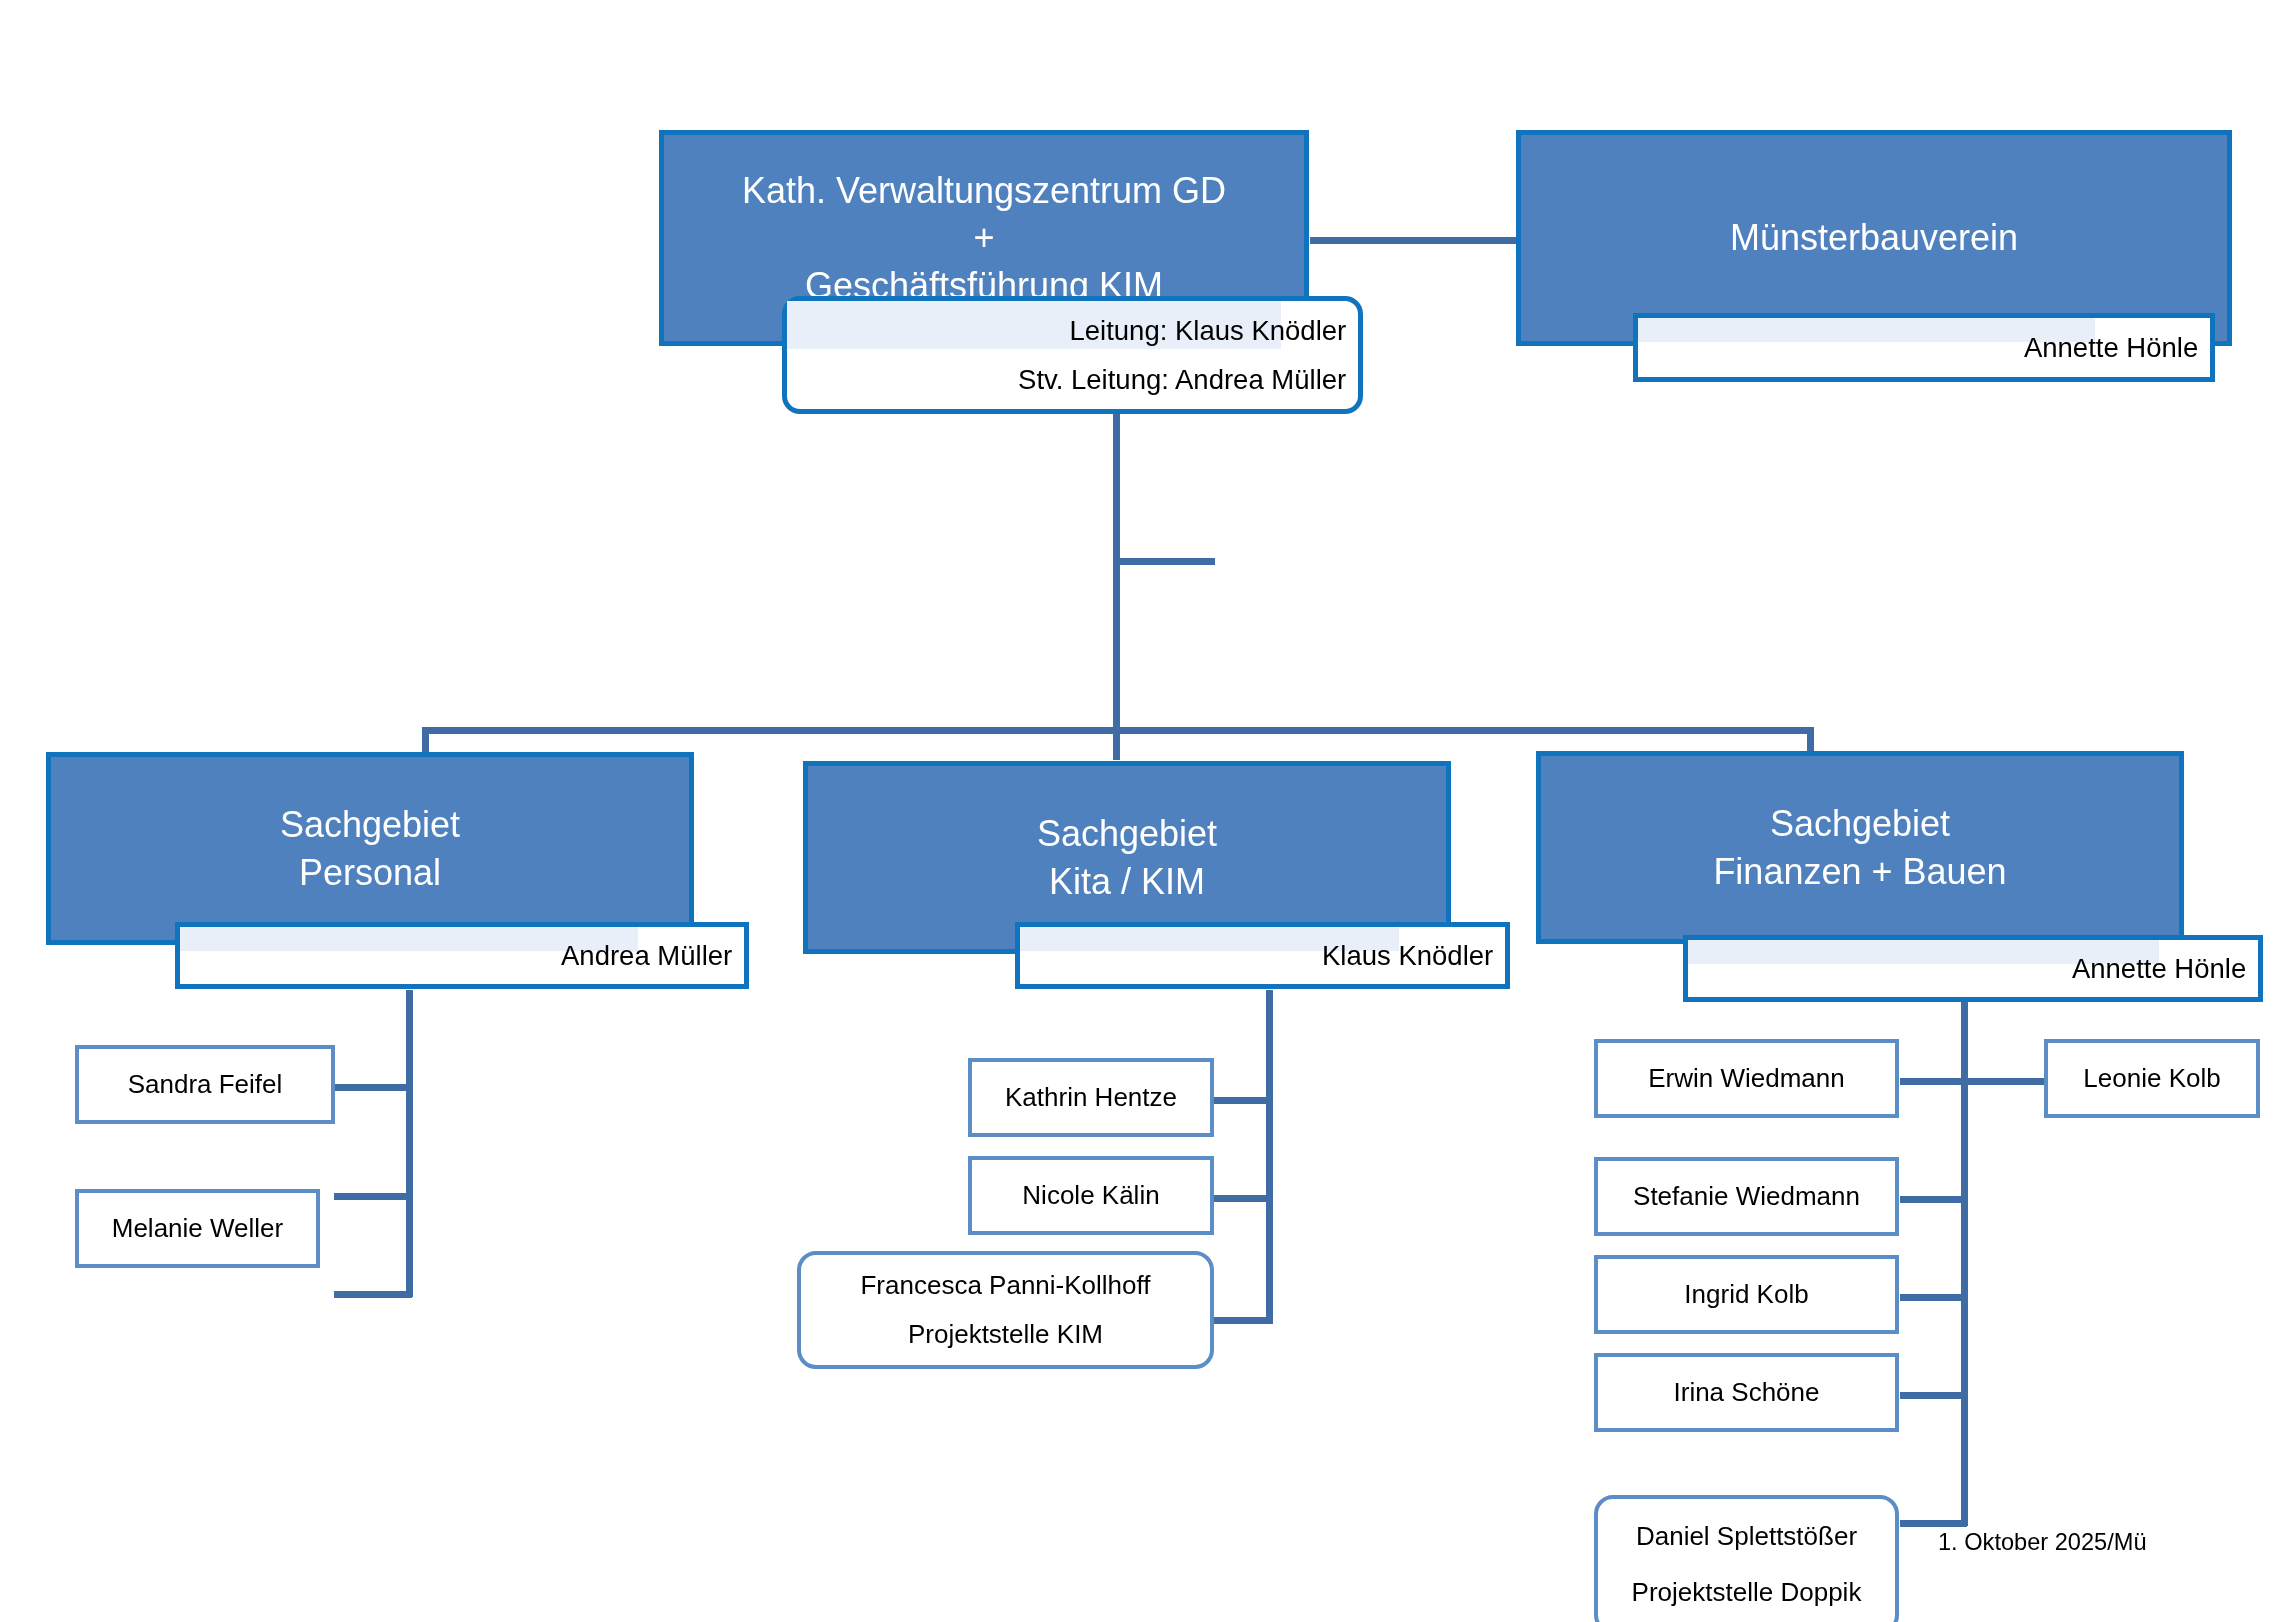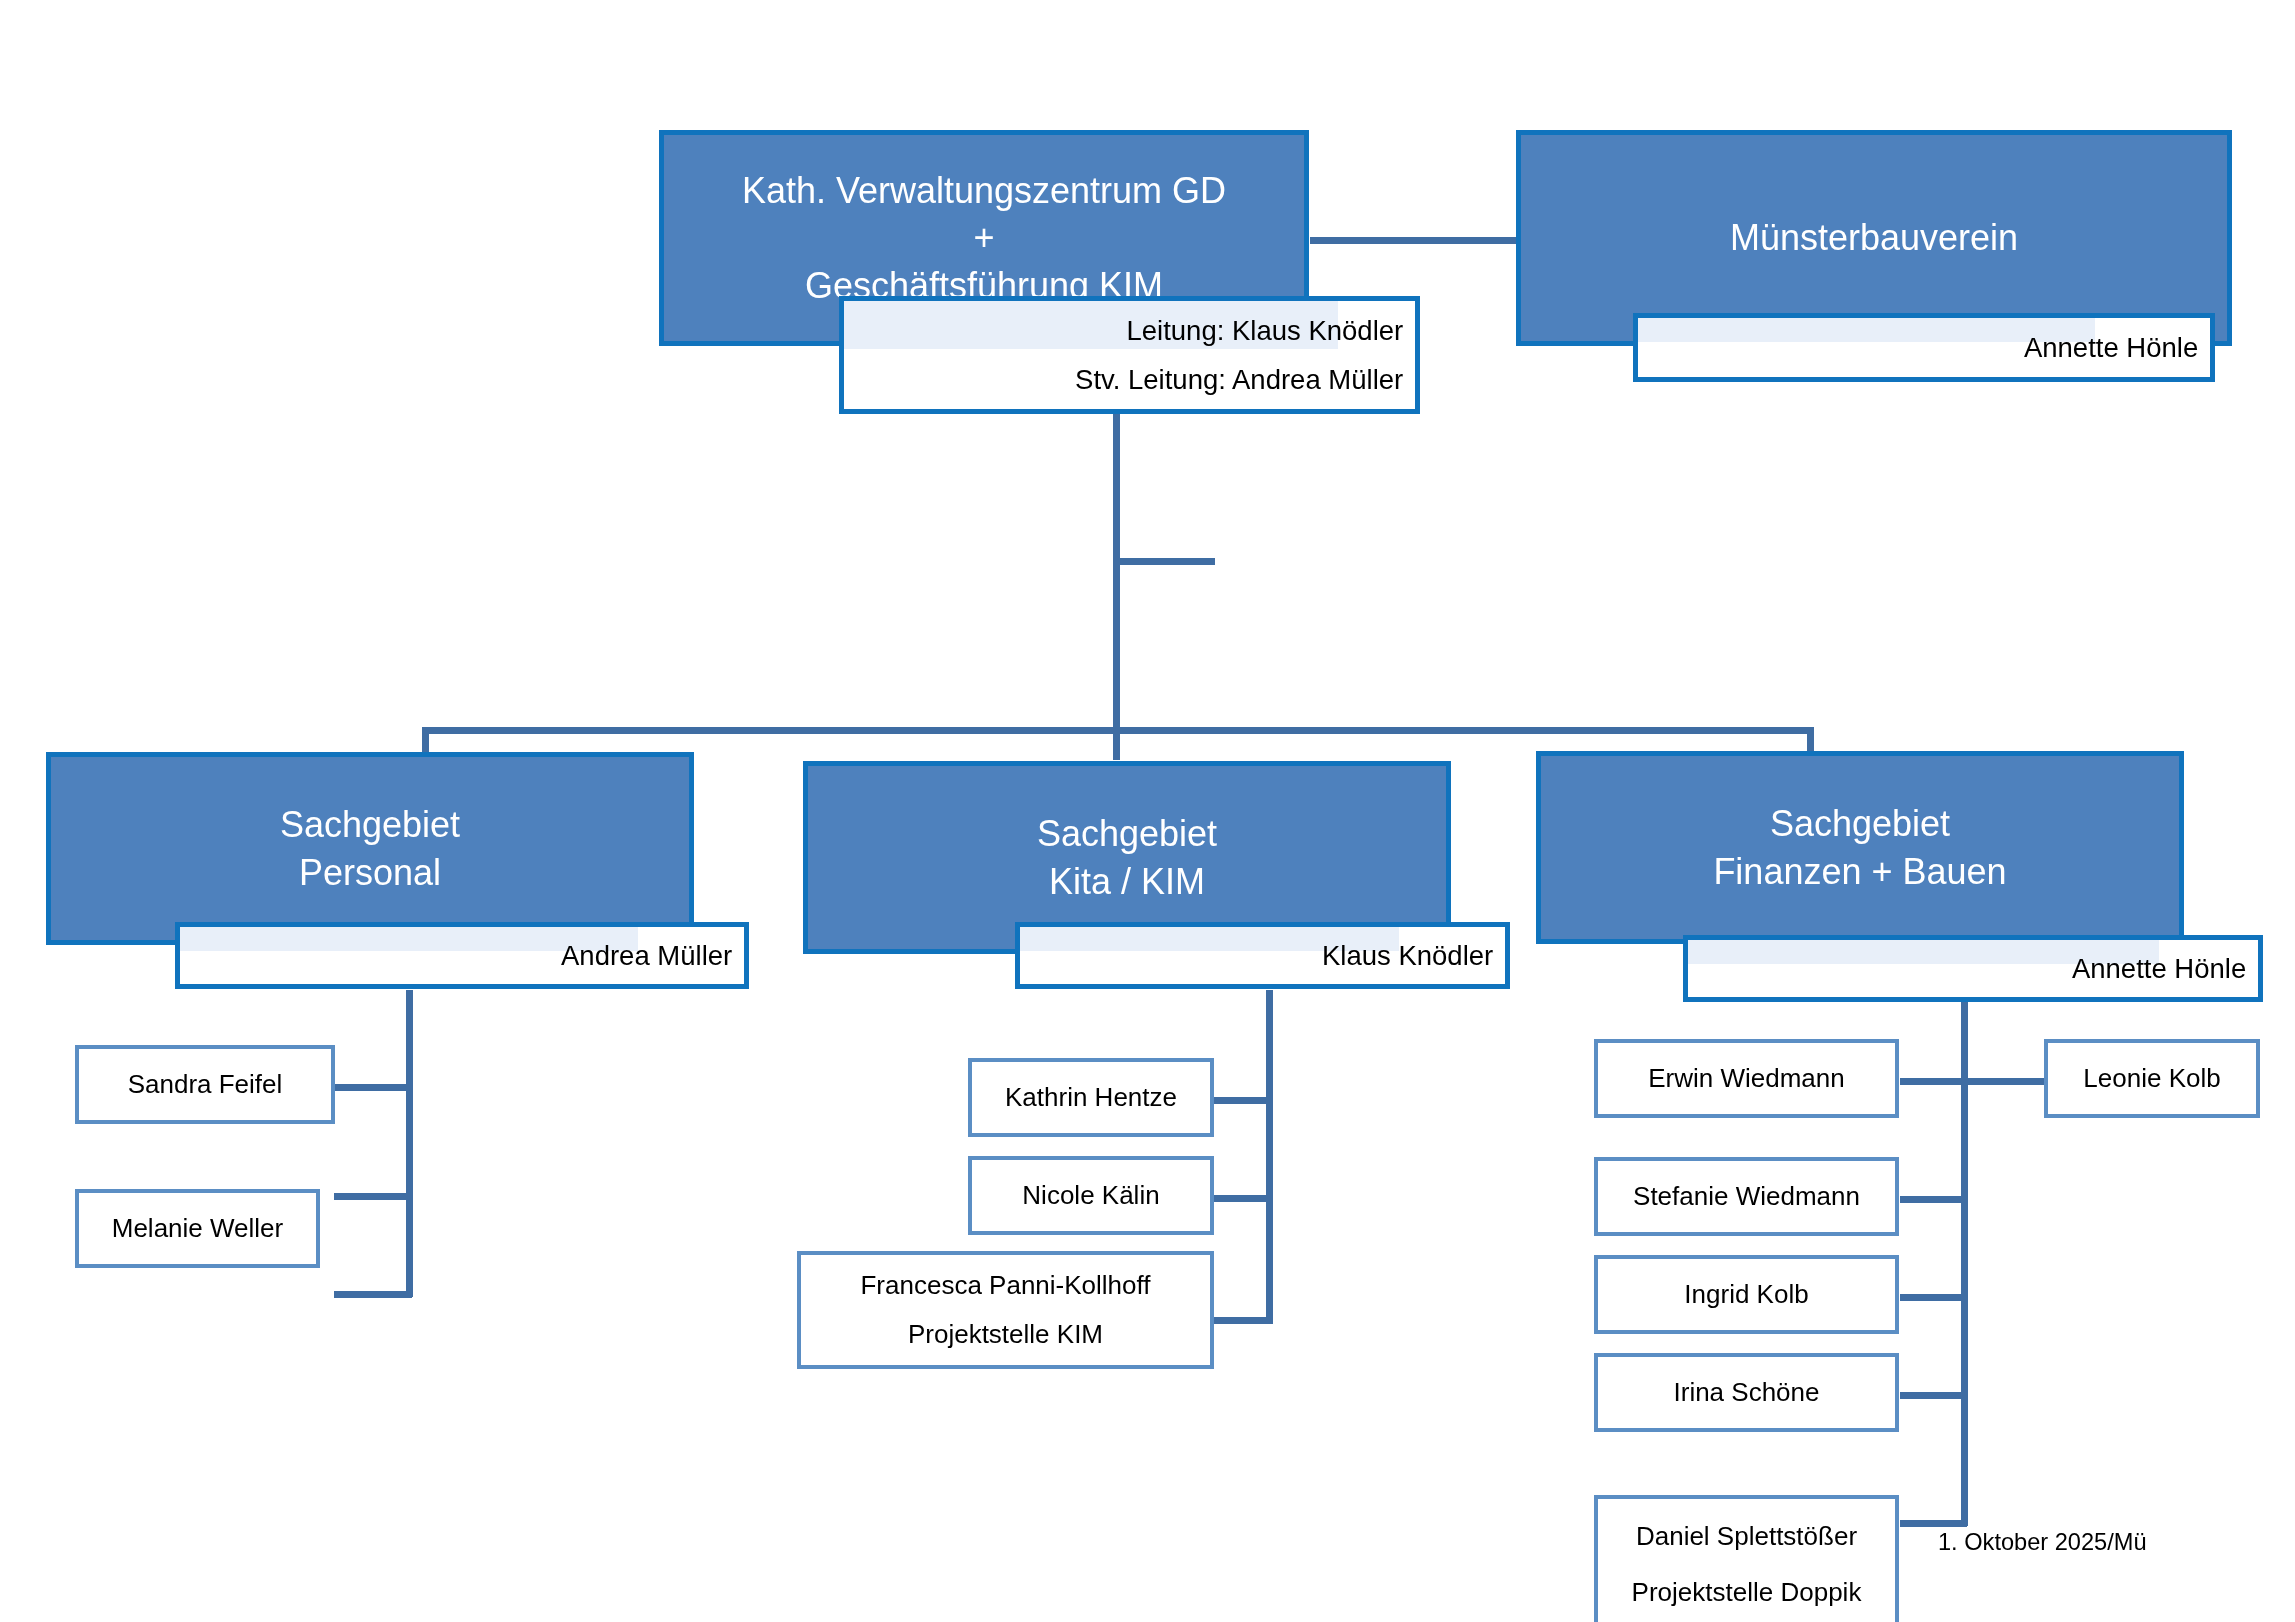--- a/index.html
+++ b/index.html
@@ -77,20 +77,21 @@
     display: flex;
     align-items: center;
     justify-content: center;
     text-align: center;
     font-size: 26px;
     line-height: 1.5;
   }
   .person.two-line {
     flex-direction: column;
     justify-content: space-evenly;
+    border-radius: 19px;
   }
 
   .footnote {
     position: absolute;
     font-size: 23.6px;
     color: #000000;
     white-space: nowrap;
   }
 </style>
 </head>
@@ -131,21 +132,21 @@
   <div class="conn" style="left:1900px; top:1520px; width:67px; height:6.5px;"></div>
 
   <div class="unit" style="left:659px; top:130px; width:650px; height:216px;">
     <div class="lines">
       <div>Kath. Verwaltungszentrum GD</div>
       <div>+</div>
       <div>Geschäftsführung KIM</div>
     </div>
   </div>
 
-  <div class="namebox two-line" style="left:839px; top:296px; width:581px; height:118px;">
+  <div class="namebox two-line" style="left:782px; top:296px; width:581px; height:118px;border-radius:18px;">
     <div class="tint" style="width:494px; height:48px;"></div>
     <div class="txt">Leitung:  Klaus Knödler</div>
     <div class="txt">Stv. Leitung: Andrea Müller</div>
   </div>
 
   <div class="unit" style="left:1516px; top:130px; width:716px; height:216px;">
     <div class="lines">
       <div>Münsterbauverein</div>
     </div>
   </div>

